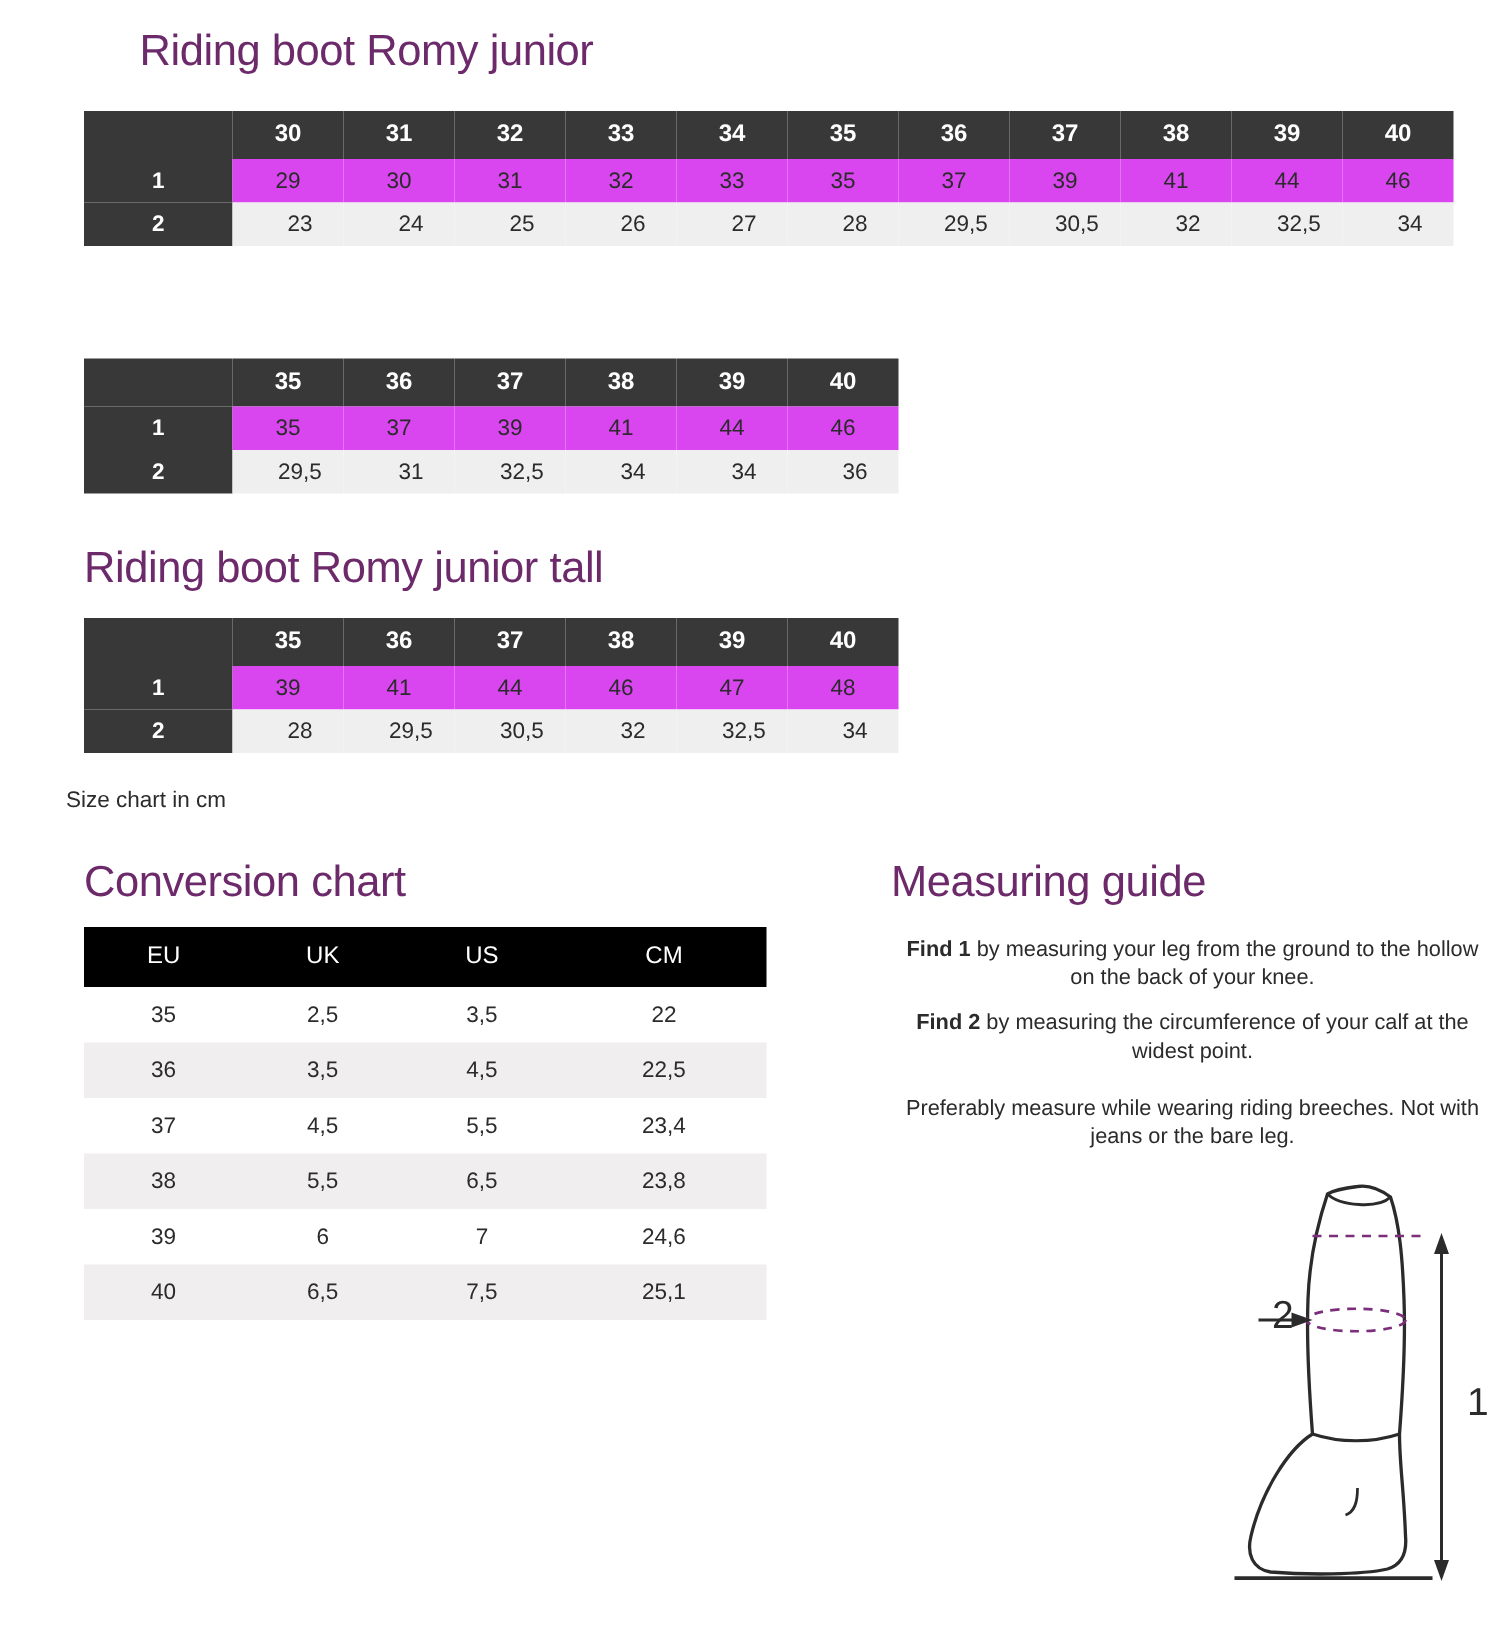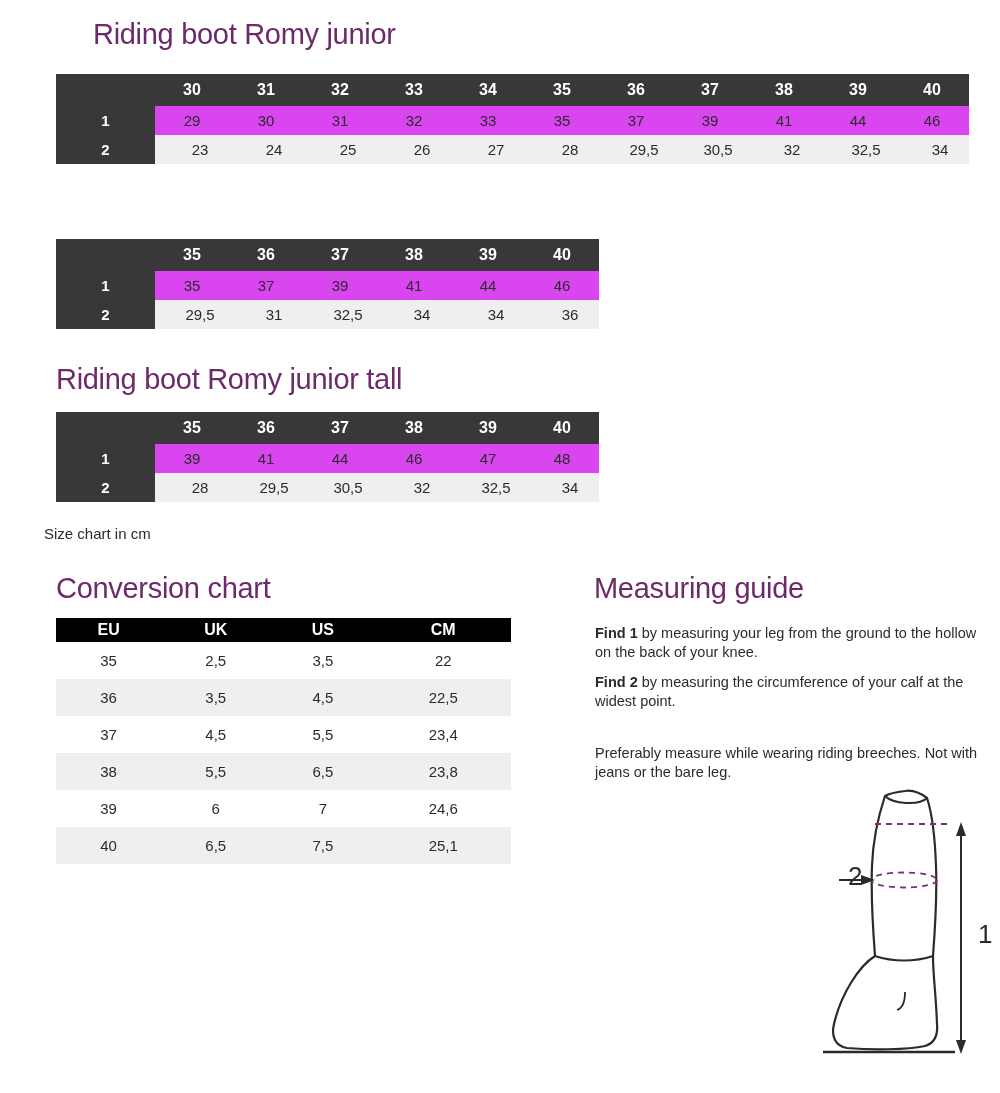--- a/index.html
+++ b/index.html
@@ -57,34 +57,34 @@
   .caption { font-size: 15px; color: #2b2b2b; }
 
   table.conv {
     border-collapse: collapse;
     font-size: 15px;
     width: 455px;
   }
   table.conv thead th {
     background: #000000;
     color: #ffffff;
-    font-weight: bold;
+    font-weight: normal;
     font-size: 16px;
-    height: 24px;
+    height: 40px;
     text-align: center;
   }
   table.conv tbody td {
     height: 37px;
     text-align: center;
     background: #ffffff;
     font-weight: normal;
   }
   table.conv tbody tr.alt td { background: #f0eeee; }
 
-  .guide-p { font-size: 14.5px; line-height: 1.28; color: #2b2b2b; margin: 0 0 12px 0; }
+  .guide-p { font-size: 14.5px; line-height: 1.28; color: #2b2b2b; margin: 0 0 12px 0; text-align: center; }
   .guide-p b { font-weight: bold; }
   .guide-wrap { width: 400px; }
 
   .boot-svg { position: absolute; }
 
   .label-1 { position: absolute; font-size: 26px; color: #2b2b2b; }
   .label-2 { position: absolute; font-size: 26px; color: #2b2b2b; }
 </style>
 </head>
 <body>
@@ -280,21 +280,21 @@
     </table>
   </div>
 
   <div class="block" style="left:594px; top:572px;">
     <h2 class="section-title">Measuring guide</h2>
   </div>
 
   <div class="block guide-wrap" style="left:595px; top:624px;">
     <p class="guide-p"><b>Find 1</b><span> by measuring your leg from the ground to the hollow on the back of your knee.</span></p>
     <p class="guide-p"><b>Find 2</b><span> by measuring the circumference of your calf at the widest point.</span></p>
-    <p class="guide-p" style="margin-top:34px;">Preferably measure while wearing riding breeches. Not with jeans or the bare leg.</p>
+    <p class="guide-p" style="margin-top:20px;">Preferably measure while wearing riding breeches. Not with jeans or the bare leg.</p>
   </div>
 
   <div class="boot-svg" style="left:815px; top:780px;">
     <svg width="185" height="290" viewBox="0 0 185 290">
 
       <line x1="8" y1="272" x2="140" y2="272" stroke="#2b2b2b" stroke-width="2.5"></line>
 
       <path d="M70,16 C64,34 58,58 57,86 C56,112 58,150 60,176
                C44,186 26,214 19,244 C16,256 20,266 32,268
                C56,270 92,270 110,266 C120,263 123,255 122,244

